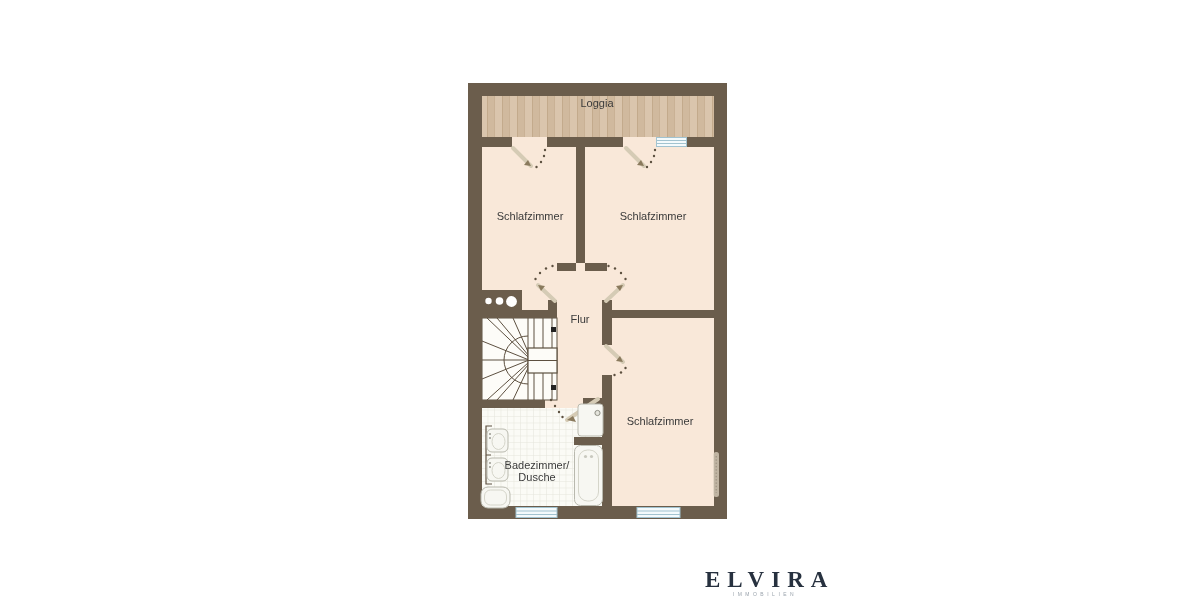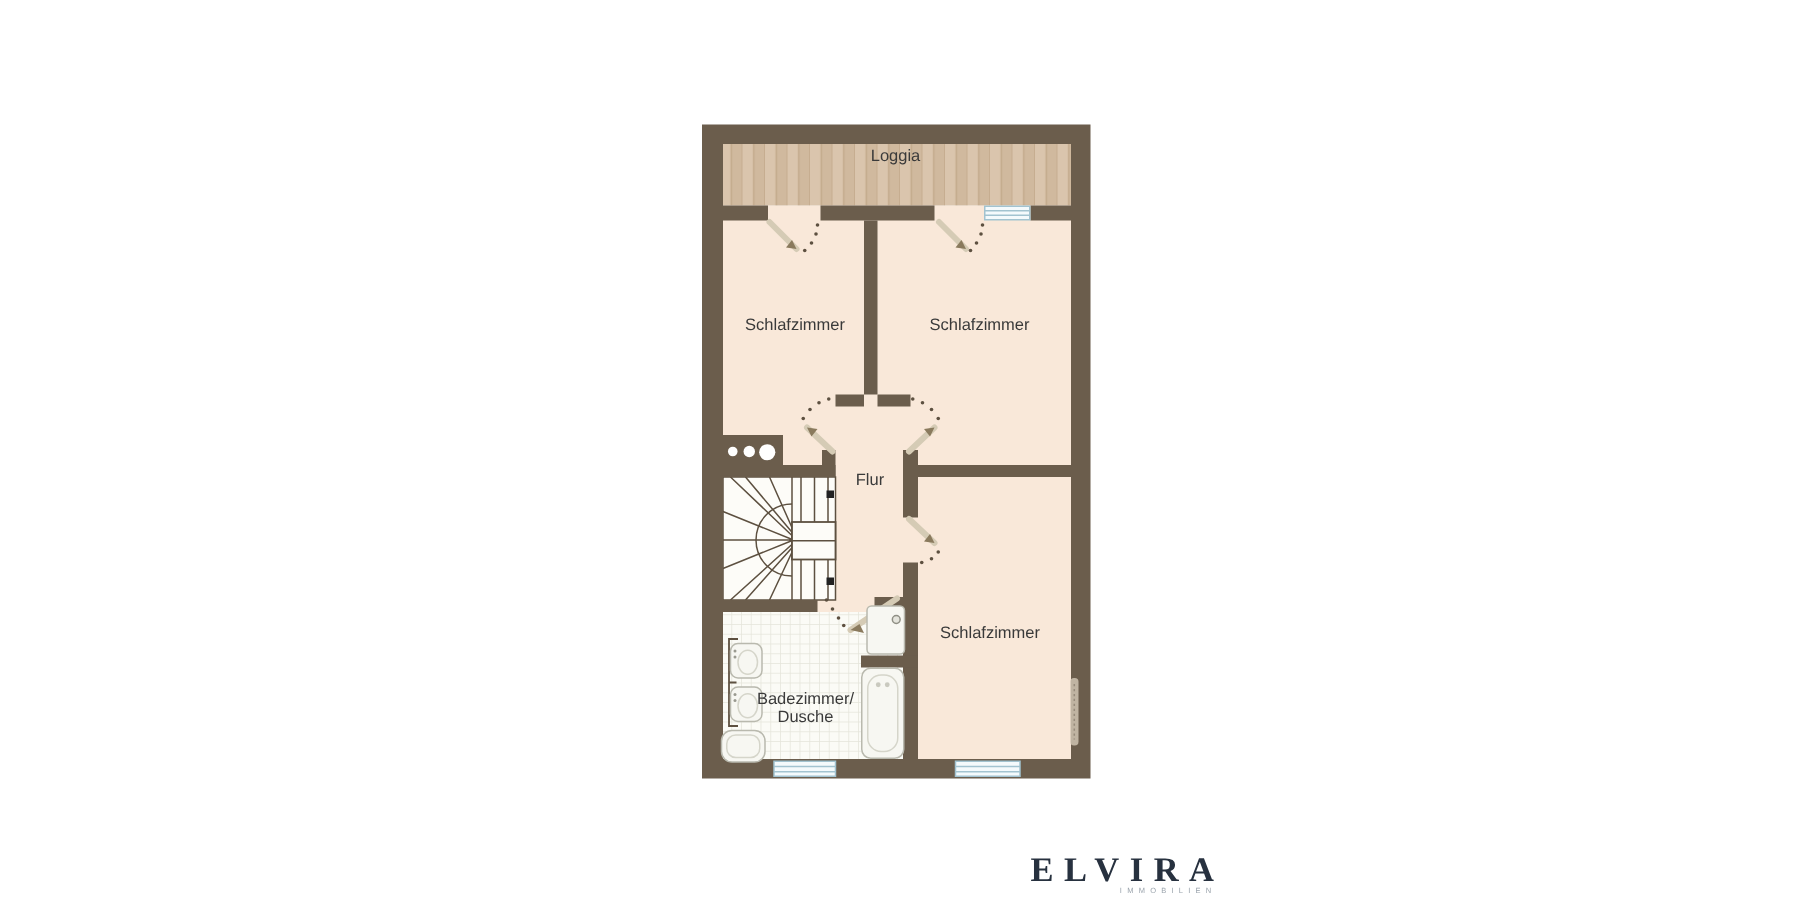--- a/index.html
+++ b/index.html
@@ -20,21 +20,21 @@
   .thin{stroke:var(--line);stroke-width:1;fill:none;}
   .room-label{fill:var(--label);font-size:11px;font-family:"Liberation Sans",sans-serif;text-anchor:middle;}
   .leaf{stroke:var(--door-leaf);stroke-width:4;stroke-linecap:round;}
   .leaf-arrow{fill:var(--door-arrow);}
   .arc-dot{fill:var(--line);}
   .fixture{fill:var(--fixture-fill);stroke:var(--fixture-stroke);stroke-width:1;}
   .fixture-inner{fill:none;stroke:#d5d5ca;stroke-width:1;}
   .window{fill:var(--window-fill);stroke:var(--window-frame);stroke-width:1;}
   .window-line{stroke:var(--window-frame);stroke-width:1;}
   #logo-block{
-    position:absolute;left:680px;top:569px;width:131px;text-align:right;
+    position:absolute;left:698px;top:569px;width:131px;text-align:center;
     color:var(--logo);
   }
   #logo-name{
     font-family:"Liberation Serif", serif;font-size:23px;line-height:21px;
     letter-spacing:7px;font-weight:600;padding-left:7px;white-space:nowrap;
   }
   #logo-tagline{
     font-family:"Liberation Sans", sans-serif;font-size:5px;letter-spacing:3.5px;
     color:var(--logo-sub);margin-top:1px;padding-left:3px;
   }

